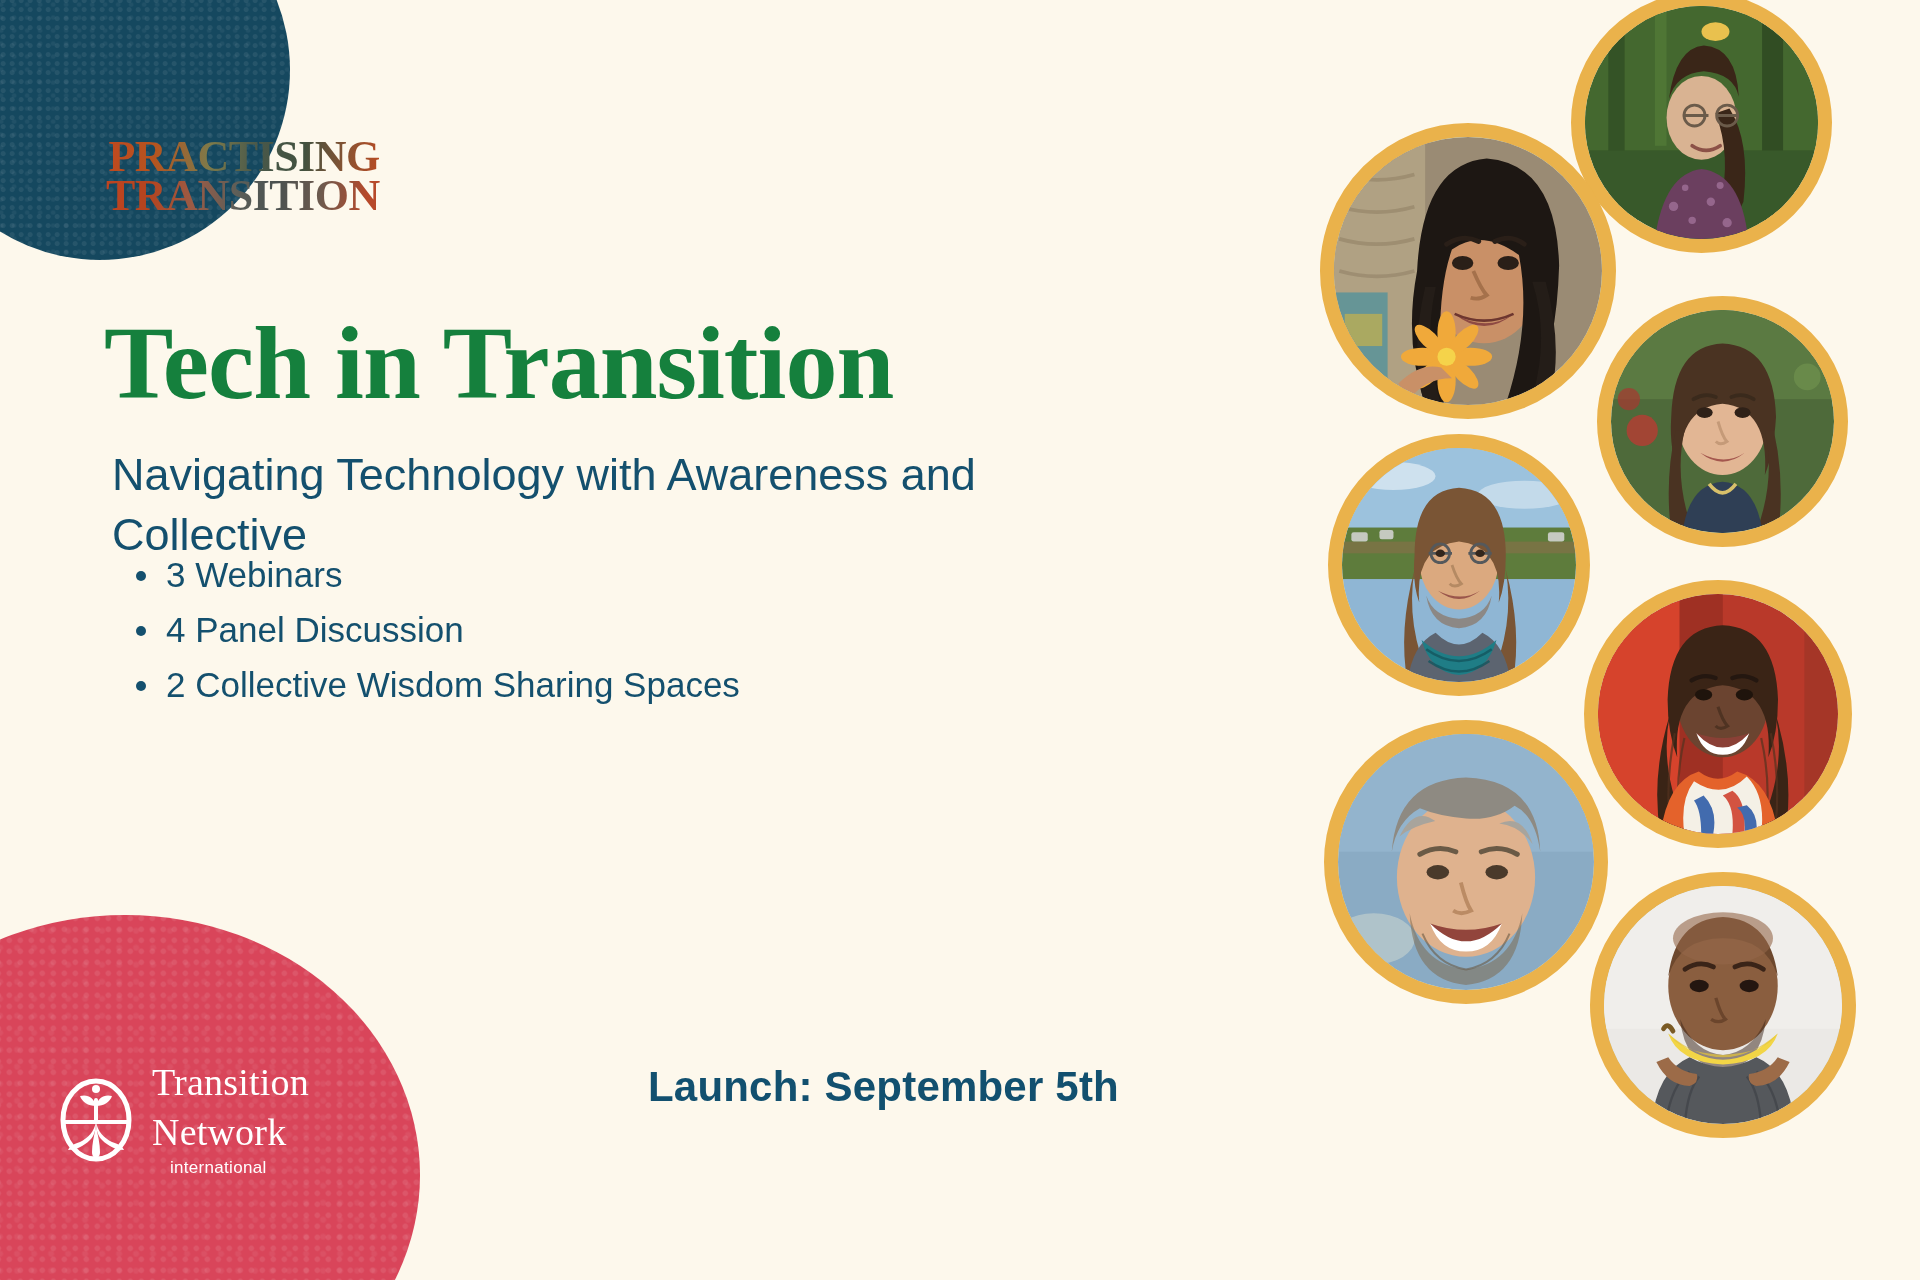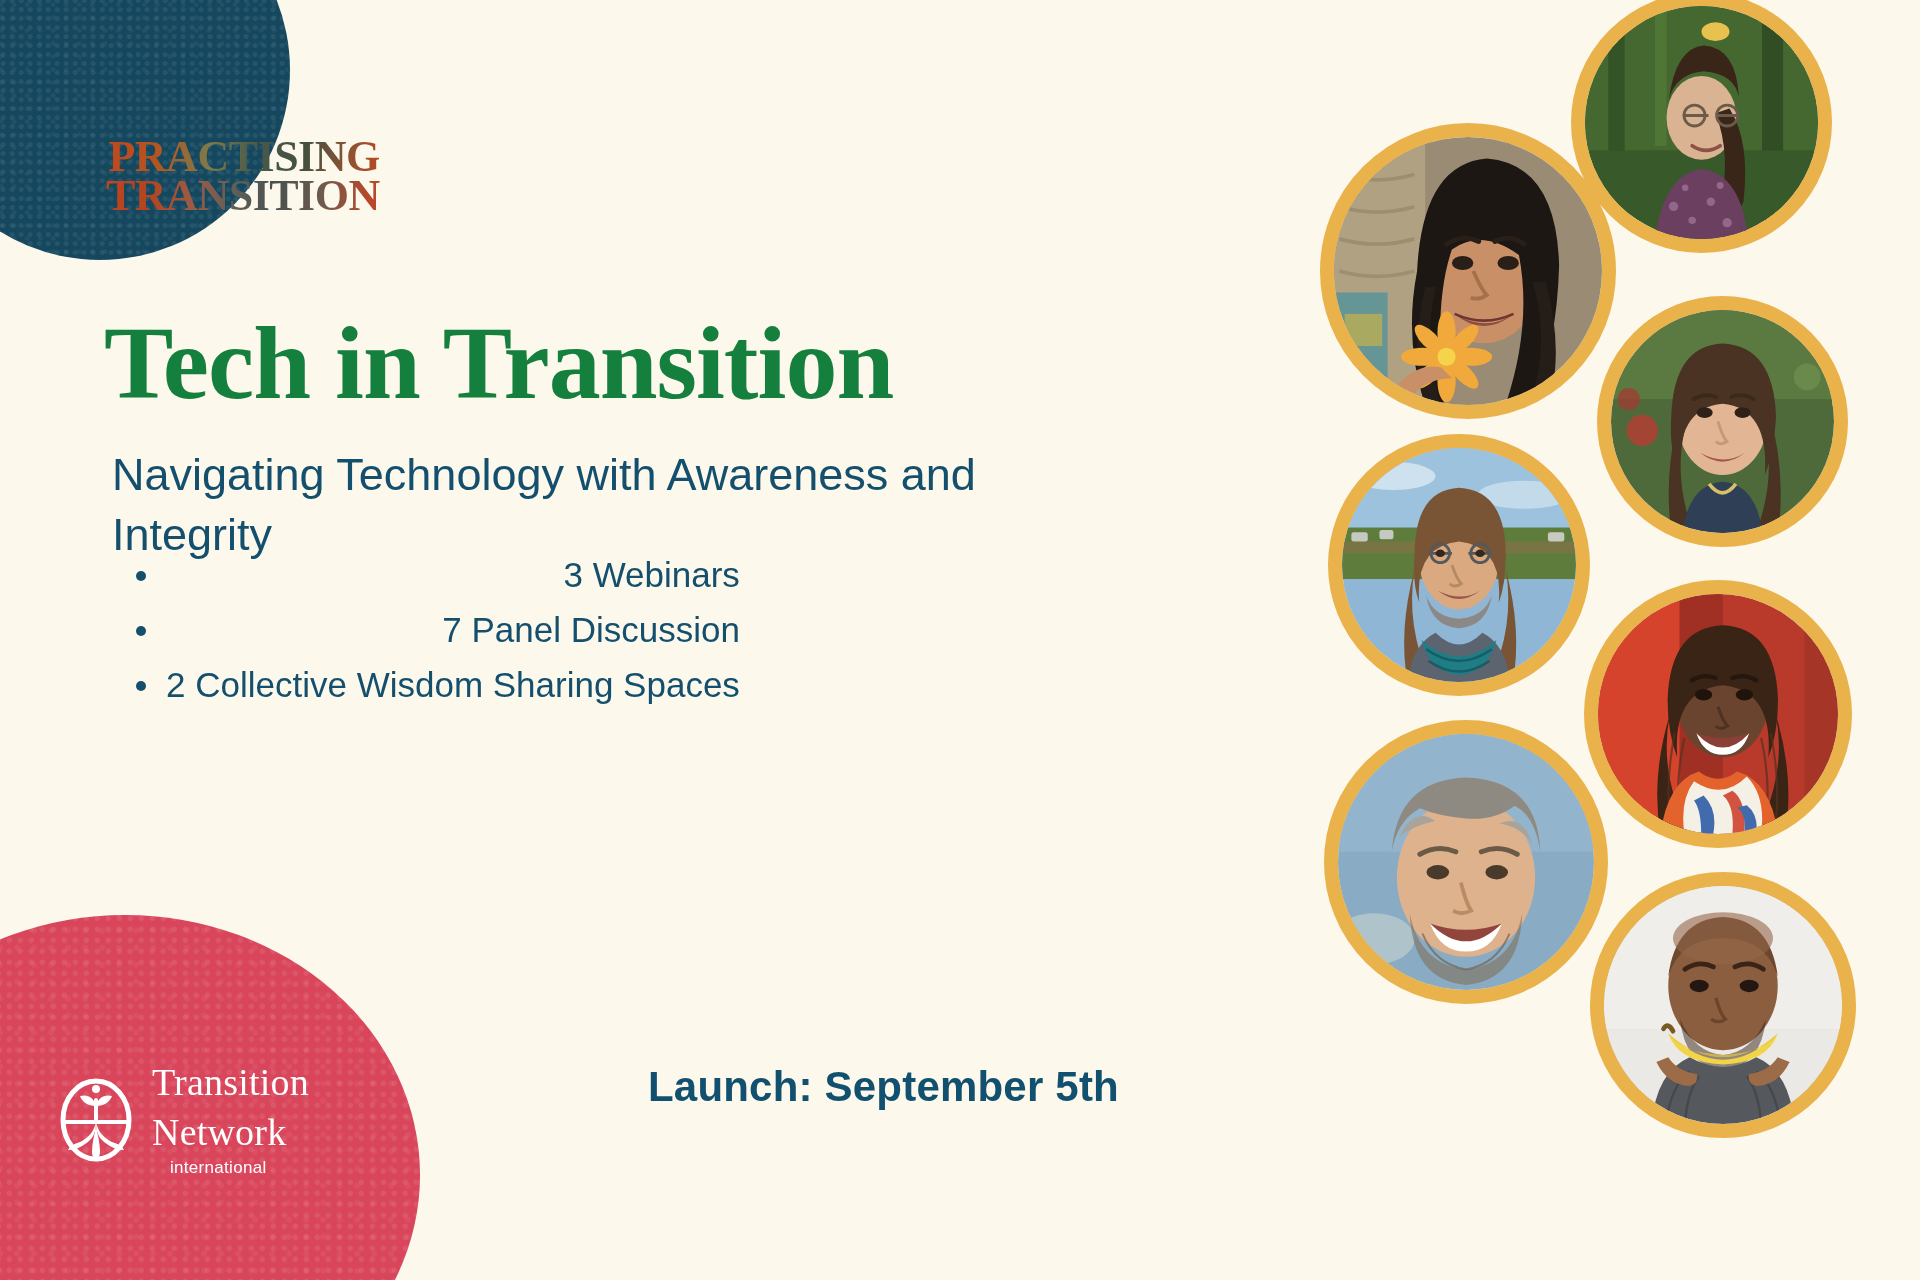--- a/index.html
+++ b/index.html
@@ -102,21 +102,20 @@
     position: absolute;
     left: 118px;
     top: 548px;
     margin: 0;
     padding-left: 48px;
     list-style: none;
     font-family: "Liberation Sans", sans-serif;
     font-size: 35px;
     line-height: 1.57;
     color: #14506e;
-    text-align: right;
   }
   .bullets li {
     position: relative;
   }
   .bullets li::before {
     content: "";
     position: absolute;
     left: -30px;
     top: 23px;
     width: 10px;
@@ -192,25 +191,25 @@
   <div class="blob-navy"></div>
   <div class="blob-red"></div>
 
   <div class="wordmark">
     <span class="wm-line l1">PRACTISING</span>
     <span class="wm-line l2">TRANSITION</span>
   </div>
 
   <h1 class="headline">Tech in Transition</h1>
 
-  <p class="subtitle">Navigating Technology with Awareness and Integrity</p>
+  <p class="subtitle">Navigating Technology with Awareness and Collective</p>
 
   <ul class="bullets">
     <li>3 Webinars</li>
-    <li>7 Panel Discussion</li>
+    <li>4 Panel Discussion</li>
     <li>2 Collective Wisdom Sharing Spaces</li>
   </ul>
 
   <div class="launch">Launch: September 5th</div>
 
   <div class="tn-logo">
     <span class="tn-mark">
       <svg viewBox="0 0 76 88" aria-hidden="true">
         <ellipse cx="38" cy="44" rx="33" ry="39" fill="none" stroke="#ffffff" stroke-width="5"></ellipse>
         <line x1="7" y1="46" x2="69" y2="46" stroke="#ffffff" stroke-width="4"></line>

